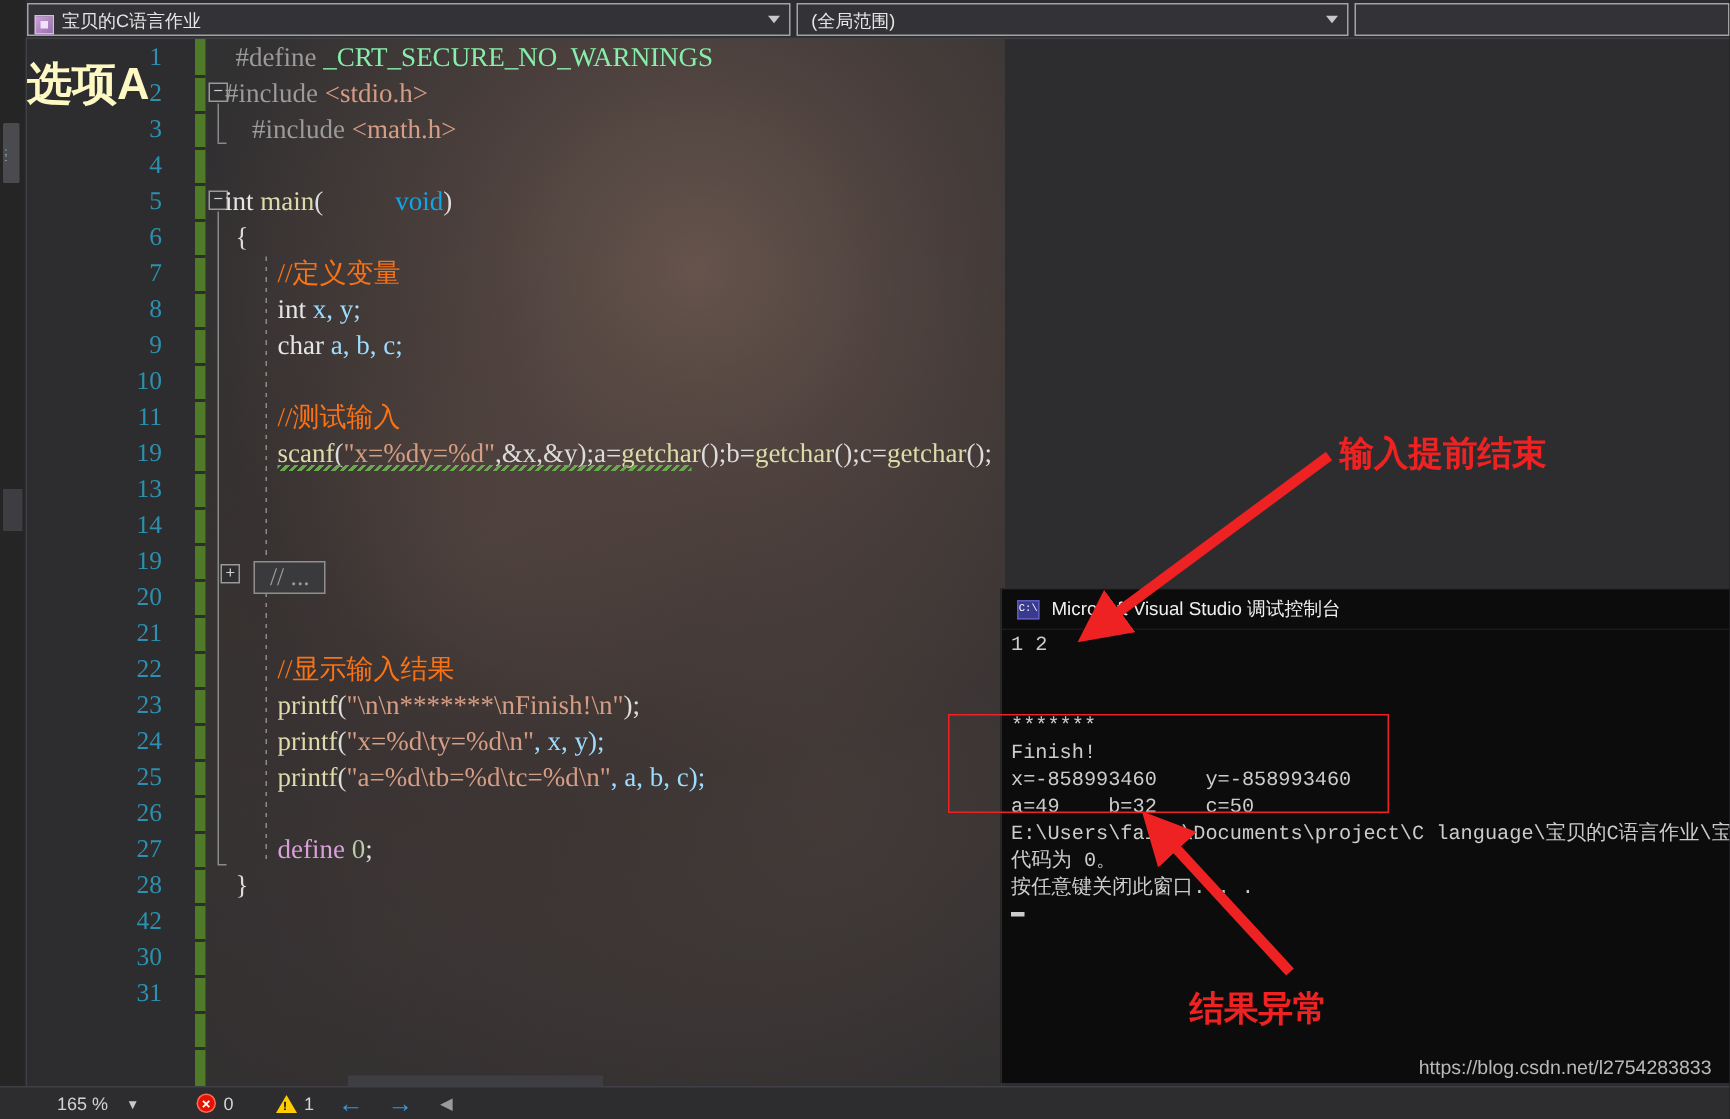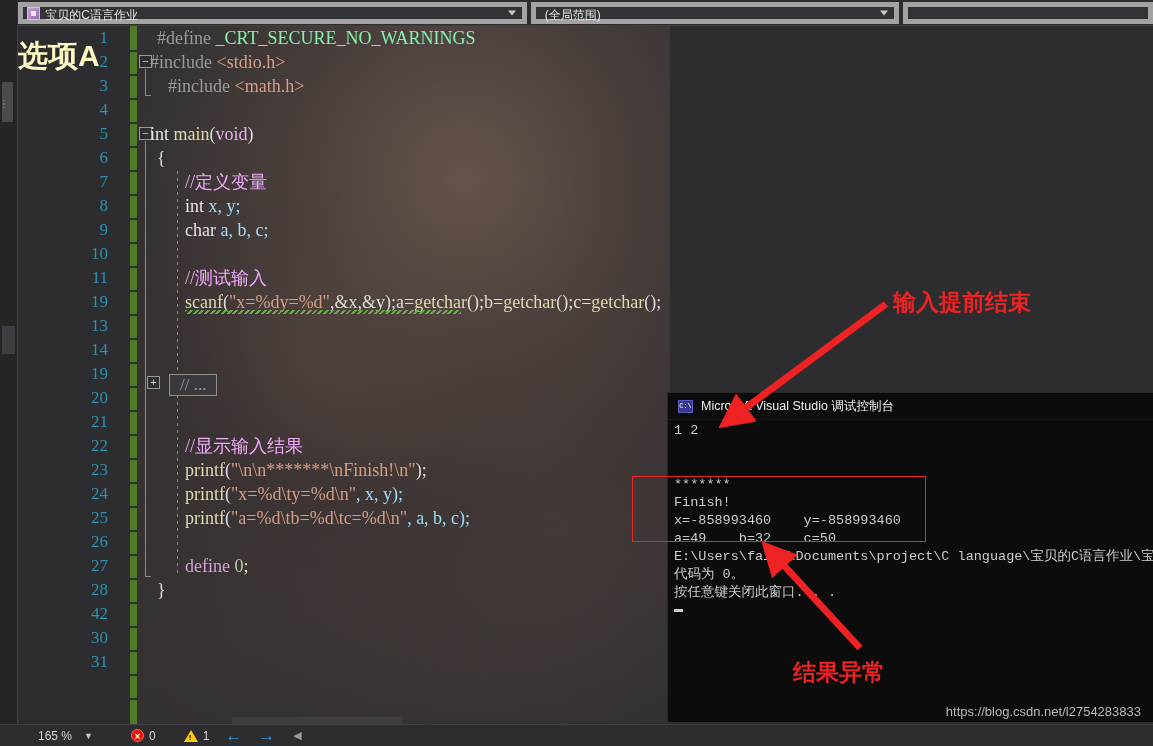--- a/index.html
+++ b/index.html
@@ -12,22 +12,22 @@
   #root { position: relative; width: 1153px; height: 746px; background: #2d2d30; }
 
   
   .navbar {
     position: absolute; left: 0; top: 0; width: 1153px; height: 26px;
     background: #2d2d30; display: flex; align-items: center;
     border-bottom: 1px solid #3f3f46;
   }
   .navbar .lead { width: 18px; height: 26px; background: #252526; }
   .nav-combo {
-    height: 22px; background: #333337; border: 5px solid #a3a3a3;
-    display: flex; align-items: flex-start; position: relative;
+    height: 22px; background: #333337; border: 1px solid #a3a3a3;
+    display: flex; align-items: flex-end; position: relative;
     color: #e6e6e6; font-size: 12px;
   }
   .nav-combo.first { width: 530px; margin-left: 1px; }
   .nav-combo.second { width: 384px; margin-left: 4px; }
   .nav-combo.third { width: 260px; margin-left: 4px; }
   .combo-icon {
     width: 13px; height: 13px; margin-left: 4px; flex: 0 0 auto;
     background: linear-gradient(135deg,#c8a0d8 0%,#9b6fb0 100%);
     border: 1px solid #d8b8e8;
     position: relative;
@@ -130,25 +130,25 @@
   }
   .ind-dash {
     position:absolute; width:1px;
     background: repeating-linear-gradient(180deg,#8a8a8a 0 3px, transparent 3px 7px);
   }
 
   
   .t-pre      { color:#9b9b9b; }
   .t-macro    { color:#86efac; }
   .t-str      { color:#d69d85; }
-  .t-kw       { color:#f0abfc; }
+  .t-kw       { color:#0ea5e9;margin-left:48px; }
   .t-type     { color:#e5e5e5; }
   .t-fn       { color:#dcdcaa; }
   .t-id       { color:#9cdcfe; }
-  .t-com      { color:#f0abfc; }
+  .t-com      { color:#f97316; }
   .t-num      { color:#b5cea8; }
   .t-punct    { color:#dcdcdc; }
   .t-ctrlkw   { color:#d8a0d8; }
   .t-brace    { color:#dcdcdc; }
 
   .squiggle {
     position:absolute; height:4px;
     background: repeating-linear-gradient(135deg,#6aa84f 0 2px, transparent 2px 4px);
   }
   .collapsed-chip {

